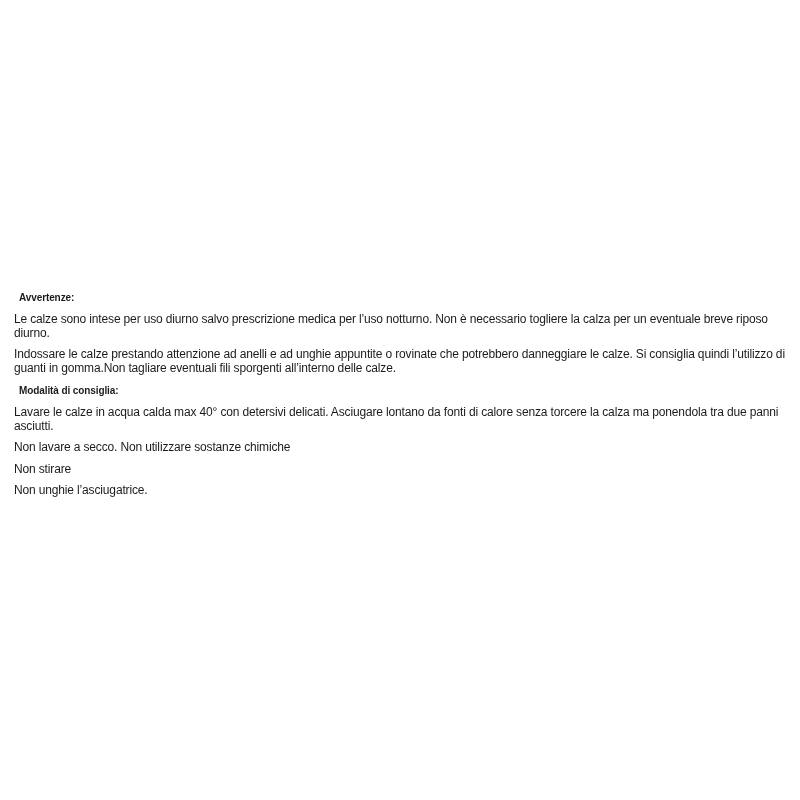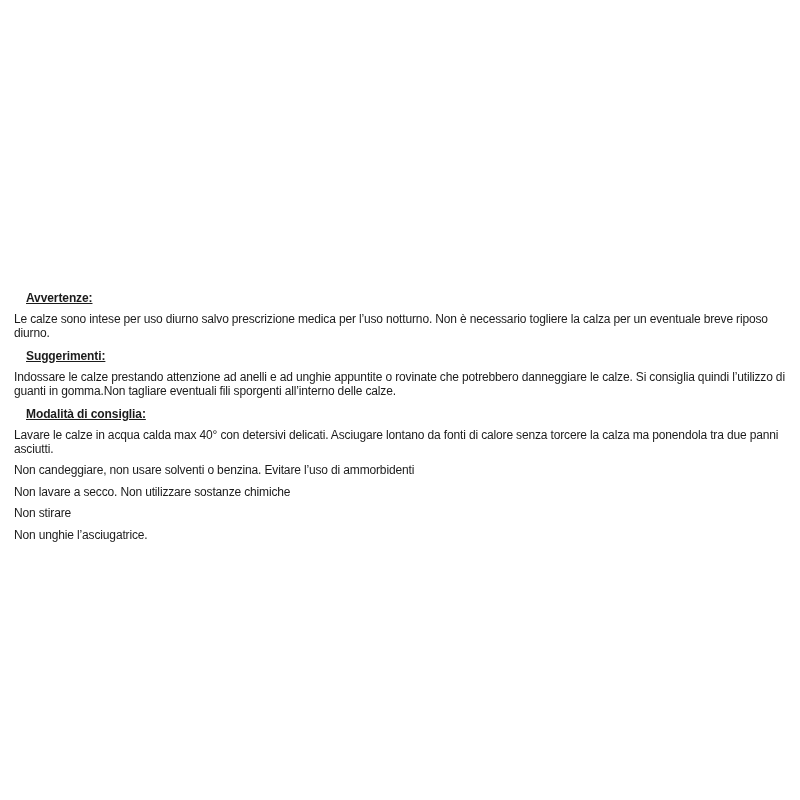--- a/index.html
+++ b/index.html
@@ -15,51 +15,48 @@
     top: 291px;
     left: 14px;
     width: 772px;
     color: #1b1b1b;
     font-family: "Liberation Sans", "DejaVu Sans", sans-serif;
     font-size: 12px;
     line-height: 13.5px;
     letter-spacing: -0.15px;
   }
   .doc h3 {
-    font-size: 12px;
+    font-size: 10px;
     line-height: 14px;
     font-weight: 700;
-    margin: 9px 0 7px 12px;
+    margin: 9px 0 7px 5px;
     letter-spacing: -0.1px;
-    text-decoration: underline;
   }
   .doc section:first-child h3 {
     margin-top: 0;
   }
   .doc p {
     margin: 8px 0 3px 0;
   }
 </style>
 </head>
 <body>
 
 <div class="doc">
 
   <section>
     <h3>Avvertenze:</h3>
     <p>Le calze sono intese per uso diurno salvo prescrizione medica per l’uso notturno. Non è necessario togliere la calza per un eventuale breve riposo diurno.</p>
   </section>
 
   <section>
-    <h3>Suggerimenti:</h3>
     <p>Indossare le calze prestando attenzione ad anelli e ad unghie appuntite o rovinate che potrebbero danneggiare le calze. Si consiglia quindi l’utilizzo di guanti in gomma.Non tagliare eventuali fili sporgenti all’interno delle calze.</p>
   </section>
 
   <section>
     <h3>Modalità di consiglia:</h3>
     <p>Lavare le calze in acqua calda max 40° con detersivi delicati. Asciugare lontano da fonti di calore senza torcere la calza ma ponendola tra due panni asciutti.</p>
-    <p>Non candeggiare, non usare solventi o benzina. Evitare l’uso di ammorbidenti</p>
     <p>Non lavare a secco. Non utilizzare sostanze chimiche</p>
     <p>Non stirare</p>
     <p>Non unghie l’asciugatrice.</p>
   </section>
 
 </div>
 
 </body></html>

